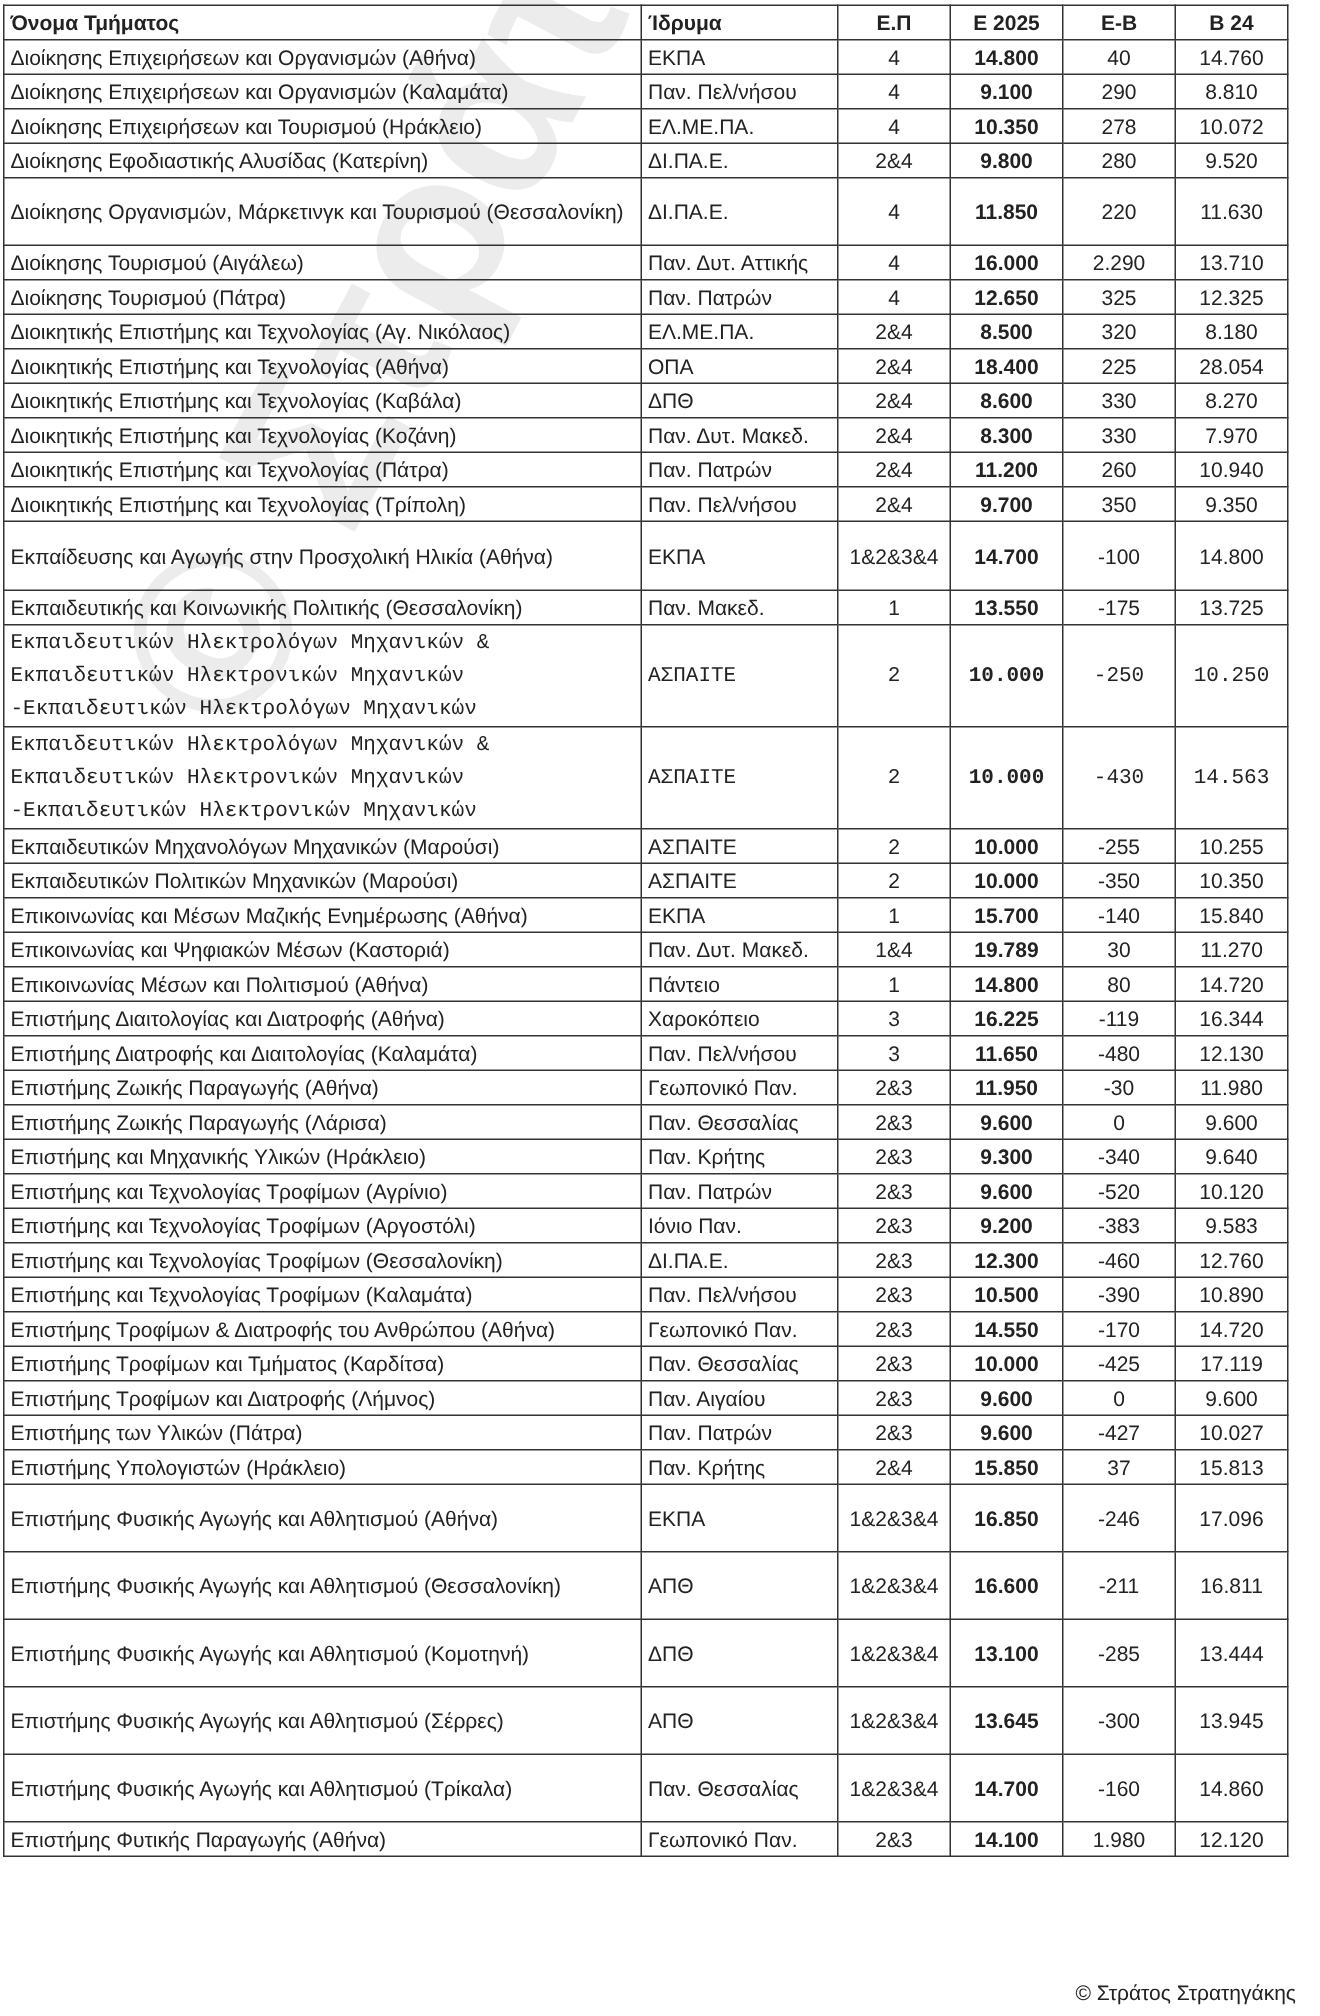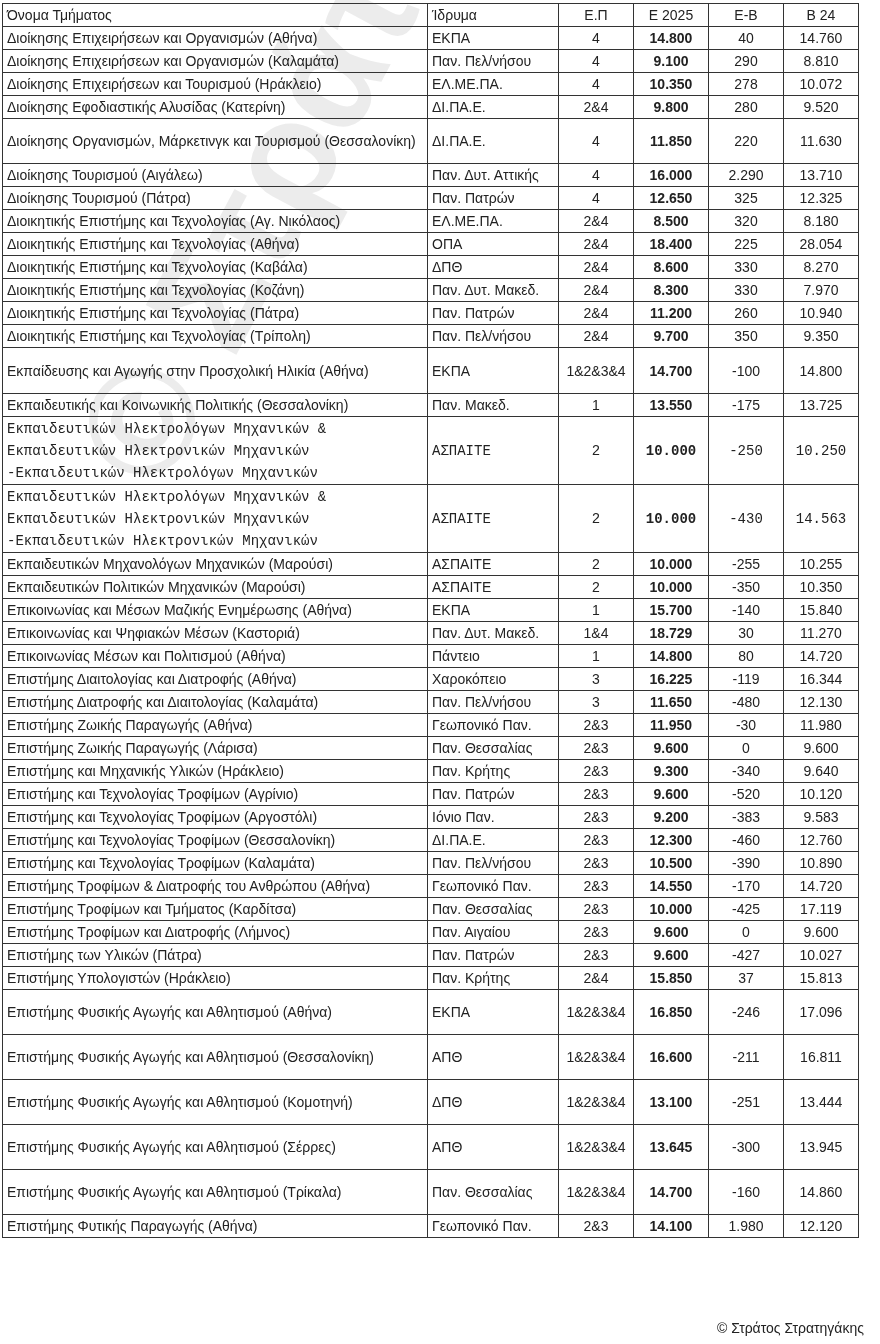--- a/index.html
+++ b/index.html
@@ -1,21 +1,21 @@
 <!DOCTYPE html>
 <html><head>
 <meta charset="utf-8">
 <style>
   html, body { margin:0; padding:0; background:#ffffff; }
   body { width:880px; height:1344px; position:relative; overflow:hidden;
          font-family:"Liberation Sans", "DejaVu Sans", sans-serif; color:#222; }
   table { position:absolute; left:2px; top:3px; border-collapse:collapse;
           table-layout:fixed; width:856px; font-size:14px; }
   td, th { border:1.5px solid #333; padding:0 4px; overflow:hidden; line-height:22px; }
-  th { font-weight:normal; text-align:left; height:21px; }
+  th { font-weight:bold; text-align:left; height:21px; }
   th.c, td.c { text-align:center; }
   td.name { line-height:22px; }
   td.bold { font-weight:bold; }
   col.c1 { width:425px; } col.c2 { width:131px; } col.c3 { width:75px; }
   col.c4 { width:75px; } col.c5 { width:75px; } col.c6 { width:75px; }
   tr.r1 td { height:21px; }
   tr.r2 td { height:44px; }
   tr.r2b td { height:45px; }
   tr.r3 td { height:67px;font-family:Liberation Mono, monospace; }
   tr.rpe td { height:44px; }
@@ -206,21 +206,21 @@
         <td>ΕΚΠΑ</td>
         <td class="c">1</td>
         <td class="c bold">15.700</td>
         <td class="c">-140</td>
         <td class="c">15.840</td>
       </tr>
       <tr class="r1">
         <td class="name">Επικοινωνίας και Ψηφιακών Μέσων (Καστοριά)</td>
         <td>Παν. Δυτ. Μακεδ.</td>
         <td class="c">1&amp;4</td>
-        <td class="c bold">18.729</td>
+        <td class="c bold">19.789</td>
         <td class="c">30</td>
         <td class="c">11.270</td>
       </tr>
       <tr class="r1">
         <td class="name">Επικοινωνίας Μέσων και Πολιτισμού (Αθήνα)</td>
         <td>Πάντειο</td>
         <td class="c">1</td>
         <td class="c bold">14.800</td>
         <td class="c">80</td>
         <td class="c">14.720</td>
@@ -351,21 +351,21 @@
         <td class="c">1&amp;2&amp;3&amp;4</td>
         <td class="c bold">16.600</td>
         <td class="c">-211</td>
         <td class="c">16.811</td>
       </tr>
       <tr class="rpe">
         <td class="name">Επιστήμης Φυσικής Αγωγής και Αθλητισμού (Κομοτηνή)</td>
         <td>ΔΠΘ</td>
         <td class="c">1&amp;2&amp;3&amp;4</td>
         <td class="c bold">13.100</td>
-        <td class="c">-251</td>
+        <td class="c">-285</td>
         <td class="c">13.444</td>
       </tr>
       <tr class="rpe">
         <td class="name">Επιστήμης Φυσικής Αγωγής και Αθλητισμού (Σέρρες)</td>
         <td>ΑΠΘ</td>
         <td class="c">1&amp;2&amp;3&amp;4</td>
         <td class="c bold">13.645</td>
         <td class="c">-300</td>
         <td class="c">13.945</td>
       </tr>

